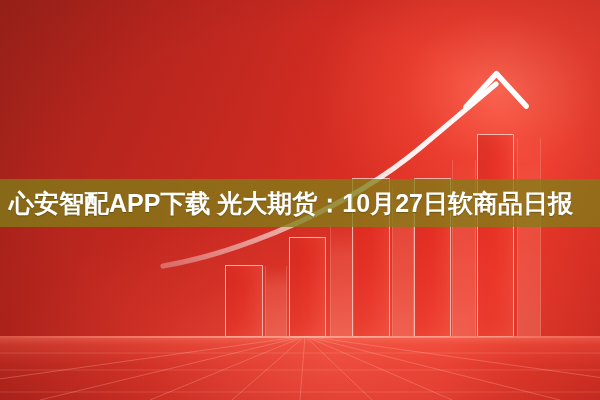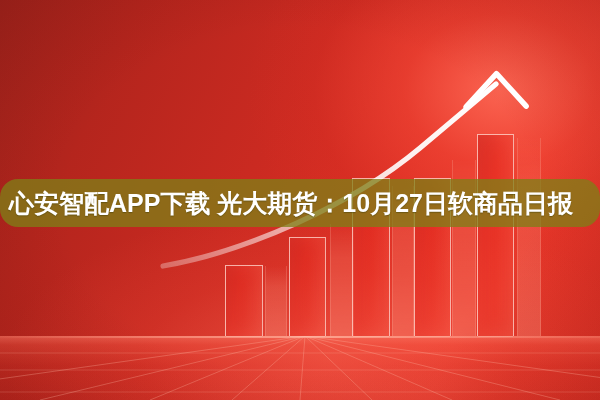--- a/index.html
+++ b/index.html
@@ -120,21 +120,20 @@
   
   .caption-band {
     position: absolute;
     left: 0;
     top: 179px;
     width: 600px;
     height: 48px;
     background: rgba(126,128,22,0.76);
     display: flex;
     align-items: center;
-    border-radius: 18px;
   }
   .caption-text {
     white-space: nowrap;
     padding-left: 9px;
     font-size: 25px;
     font-weight: 700;
     letter-spacing: 0px;
     color: #ffffff;
     line-height: 1;
     text-shadow: 0 1px 1px rgba(60,60,10,0.45);

